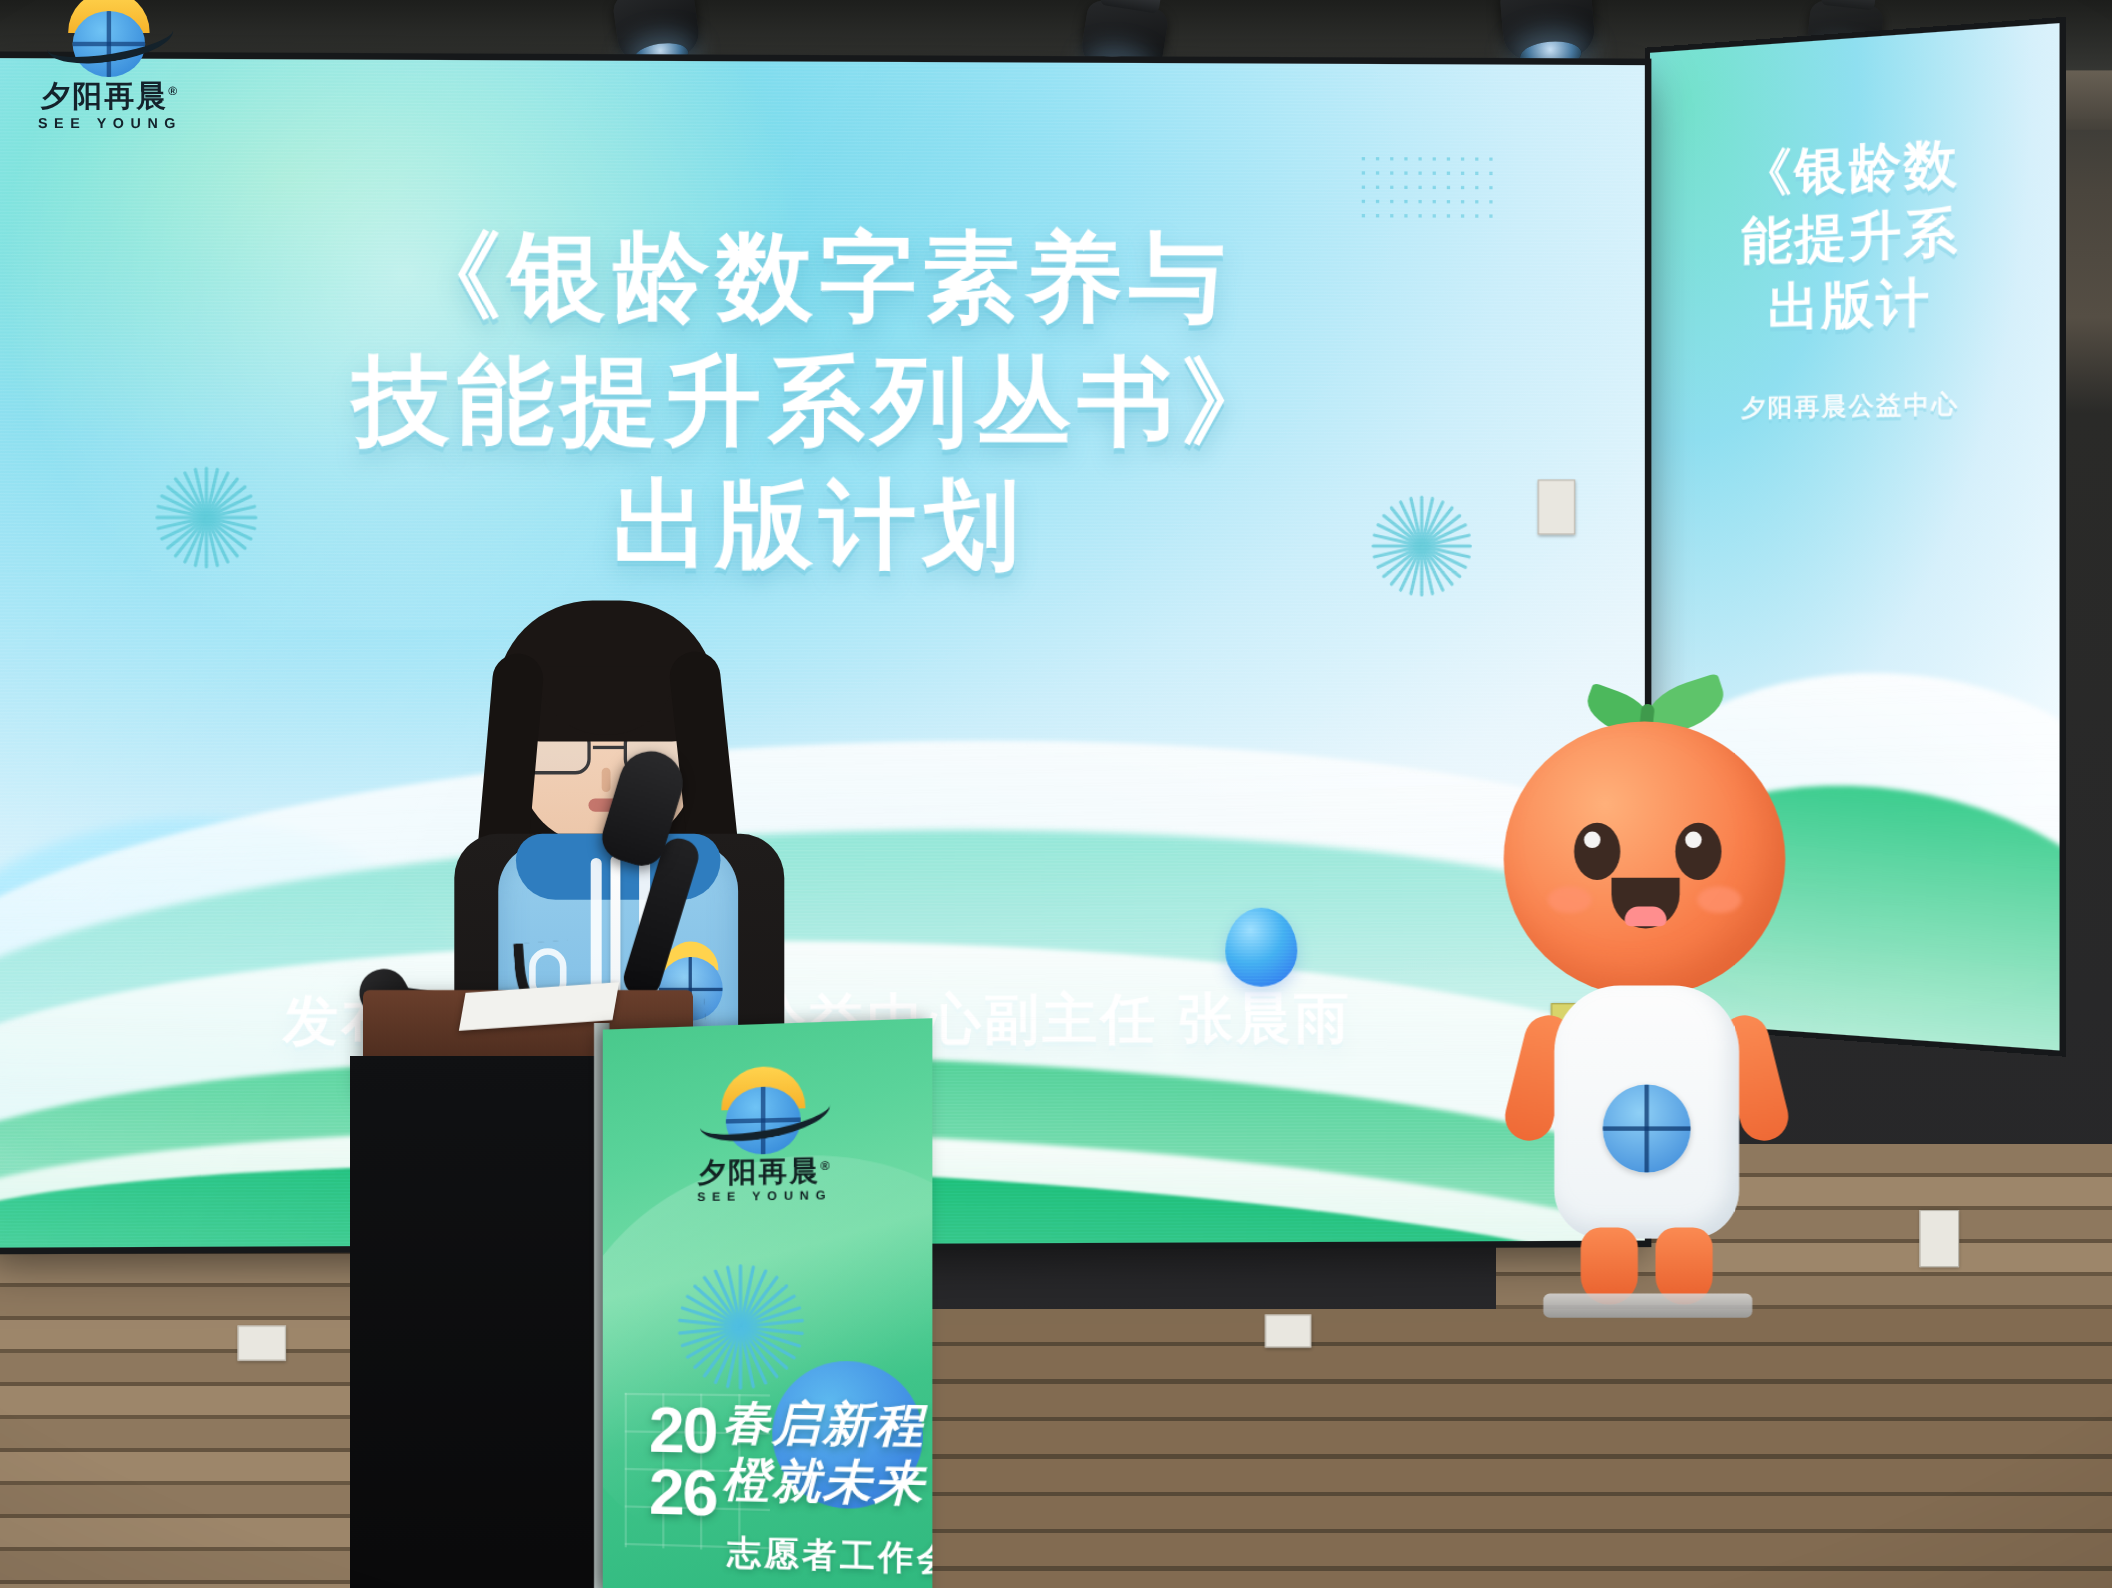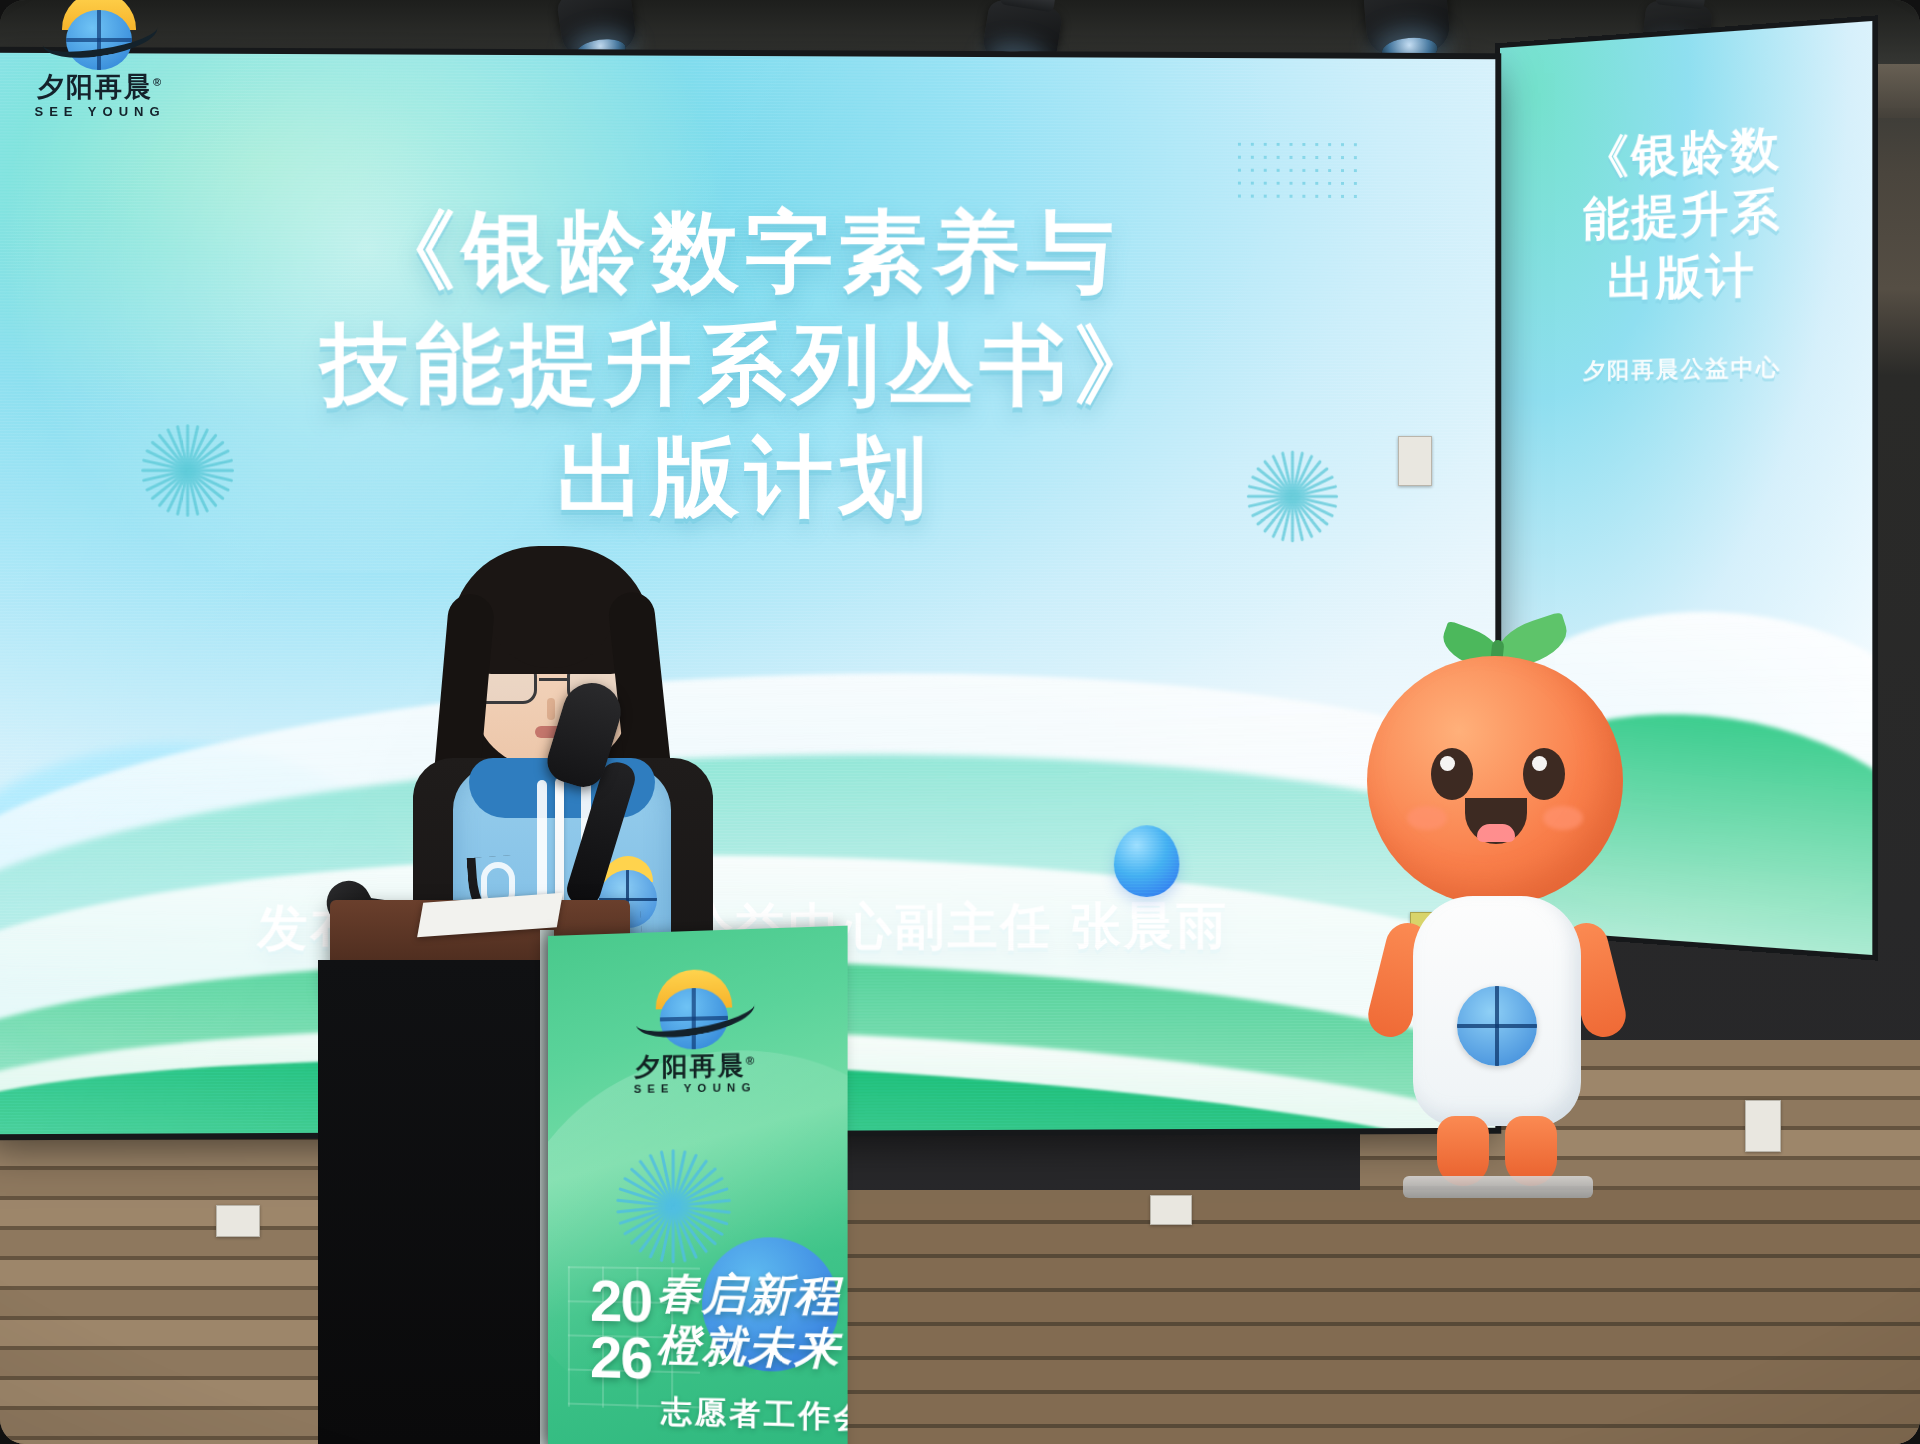--- a/index.html
+++ b/index.html
@@ -6,21 +6,20 @@
   * { margin:0; padding:0; box-sizing:border-box; }
   html,body { background:#111; }
   body {
     font-family:"Liberation Sans","DejaVu Sans",sans-serif;
   }
   .stage {
     position:relative;
     width:1920px; height:1444px;
     overflow:hidden;
     background:#20211f;
-    border-radius:25px;
   }
 
   
   .room-wall {
     position:absolute; inset:0;
     background:
       linear-gradient(180deg,#2b2c2a 0%,#3a3a36 6%,#4a453d 12%,#554e44 20%,#2a2a28 26%,#26262a 100%);
   }
   .wood-wall {
     position:absolute; left:0; right:0; top:1105px; bottom:0;

